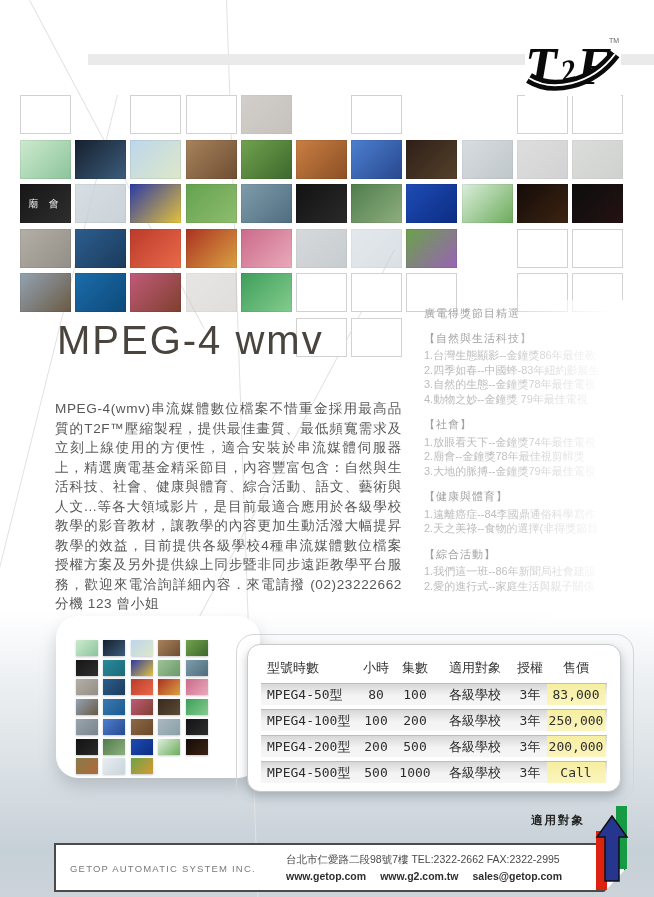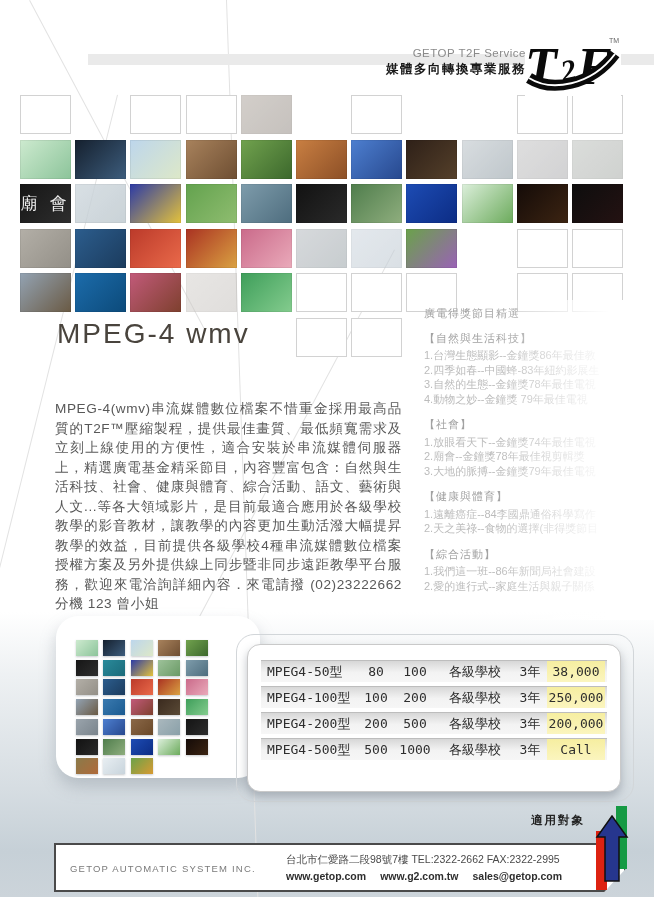--- a/index.html
+++ b/index.html
@@ -14,27 +14,27 @@
   .hdr-text { position:absolute; top:47px; right:128px; text-align:right; z-index:3; }
   .hdr-text .en { font-size:11.5px; color:#8a8a8a; letter-spacing:.5px; }
   .hdr-text .zh { font-size:12.5px; color:#1a1a1a; font-weight:bold; letter-spacing:1.5px; margin-top:2px; }
   .t2f-logo { position:absolute; top:34px; left:525px; width:96px; height:62px; background:#fff; z-index:3; }
 
   
   #montage { position:absolute; inset:0; z-index:2; }
   .mcell { position:absolute; width:51px; height:39px; }
   .mcell.empty { background:#fff; border:1px solid #d2d2d2; }
   .mcell.photo { box-shadow:0 0 0 1px rgba(0,0,0,.06) inset; display:flex; align-items:center; justify-content:center; }
-  .mcell .mtxt { color:#eee; font-size:17px; letter-spacing:4px; font-family:"Liberation Serif", serif; }
+  .mcell .mtxt { color:#eee; font-size:10px; letter-spacing:4px; font-family:"Liberation Serif", serif; }
   #mini { position:absolute; left:76px; top:640px; width:160px; height:140px; z-index:5; }
   .minitile { position:absolute; width:22px; height:16px; box-shadow:0 1px 2px rgba(90,100,110,.35); }
 
   
   #title { position:absolute; left:57px; top:318px; z-index:6; color:#49443d; }
-  #title .t1 { font-size:28px; letter-spacing:2px; font-weight:500; }
+  #title .t1 { font-size:40px; letter-spacing:2px; font-weight:500; }
   #title .t2 { font-size:27px; font-weight:bold; letter-spacing:4px; margin-top:1px; white-space:nowrap; }
   #body-par { position:absolute; left:55px; top:399px; width:347px; z-index:6;
               font-size:13.6px; line-height:19.5px; color:#585858; text-align:justify; letter-spacing:.6px; }
 
   
   #awards { position:absolute; left:424px; top:306px; width:226px; z-index:3;
             font-size:11px; line-height:14.5px; color:#b7b7b7; }
   #awards .aw-title { color:#a2a2a2; margin-bottom:10px; letter-spacing:1px; }
   .aw-group { margin-bottom:11px; }
   .aw-group .gname { color:#a2a2a2; margin-bottom:3px; letter-spacing:1px; }
@@ -91,24 +91,20 @@
 <div id="page">
 
   <div id="bottom-bg"></div>
 
   <div class="fold" style="left:30px;top:0;width:372px;transform:rotate(62deg);"></div>
   <div class="fold" style="left:227px;top:0;width:900px;transform:rotate(88deg);"></div>
   <div class="fold" style="left:118px;top:95px;width:560px;transform:rotate(104deg);"></div>
   <div class="fold" style="left:395px;top:250px;width:470px;transform:rotate(118deg);"></div>
 
   <div class="hdr-band"></div>
-  <div class="hdr-text">
-    <div class="en">GETOP T2F Service</div>
-    <div class="zh">媒體多向轉換專業服務</div>
-  </div>
   <div class="t2f-logo">
     <svg width="96" height="62" viewBox="0 0 96 62">
       <text x="0" y="50" font-family="Liberation Serif, serif" font-size="52" font-weight="900" font-style="italic" fill="#0a0a0a">T</text>
       <text x="52" y="50" font-family="Liberation Serif, serif" font-size="52" font-weight="900" font-style="italic" fill="#0a0a0a">F</text>
       <path d="M4,44 C26,58 66,52 90,20" stroke="#0a0a0a" stroke-width="11" fill="none"></path>
       <path d="M4,44 C26,58 66,52 90,20" stroke="#ffffff" stroke-width="2" fill="none"></path>
       <text x="36" y="46" font-family="Liberation Serif, serif" font-size="30" font-weight="900" font-style="italic" fill="#0a0a0a" transform="rotate(-12 46 36)">2</text>
       <text x="84" y="9" font-family="Liberation Sans, sans-serif" font-size="7" fill="#666">TM</text>
     </svg>
   </div>
@@ -237,28 +233,36 @@
       <div class="minitile" style="left: 54.8px; top: 98.5px; background: linear-gradient(135deg, rgb(29, 76, 180), rgb(12, 44, 132));"></div>
       <div class="minitile" style="left: 82.2px; top: 98.5px; background: linear-gradient(135deg, rgb(220, 239, 219), rgb(108, 171, 92));"></div>
       <div class="minitile" style="left: 109.6px; top: 98.5px; background: linear-gradient(135deg, rgb(20, 11, 8), rgb(60, 36, 18));"></div>
       <div class="minitile" style="left: 0px; top: 118.2px; background: linear-gradient(135deg, rgb(138, 122, 74), rgb(176, 106, 58));"></div>
       <div class="minitile" style="left: 27.4px; top: 118.2px; background: linear-gradient(135deg, rgb(232, 238, 242), rgb(200, 212, 220));"></div>
       <div class="minitile" style="left: 54.8px; top: 118.2px; background: linear-gradient(135deg, rgb(106, 162, 74), rgb(216, 154, 50));"></div>
     </div>
 
   <div id="price-outline"></div>
   <div id="price-panel">
+    <div class="p-row head" id="price-head">
+        <div class="c0">型號時數</div>
+        <div class="c1">小時</div>
+        <div class="c2">集數</div>
+        <div class="c3">適用對象</div>
+        <div class="c4">授權</div>
+        <div class="c5">售價</div>
+      </div>
     <div id="price-rows">
         <div class="p-row data">
           <div class="c0">MPEG4-50型</div>
           <div class="c1">80</div>
           <div class="c2">100</div>
           <div class="c3">各級學校</div>
           <div class="c4">3年</div>
-          <div class="c5">38,000</div>
+          <div class="c5">83,000</div>
         </div>
         <div class="p-row data">
           <div class="c0">MPEG4-100型</div>
           <div class="c1">100</div>
           <div class="c2">200</div>
           <div class="c3">各級學校</div>
           <div class="c4">3年</div>
           <div class="c5">250,000</div>
         </div>
         <div class="p-row data">

